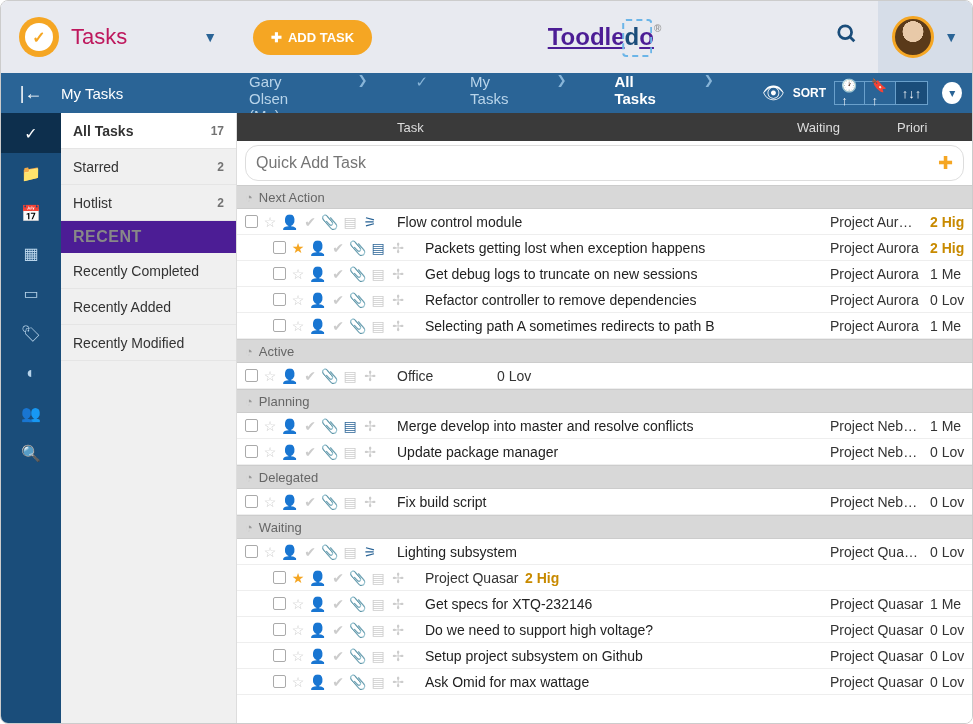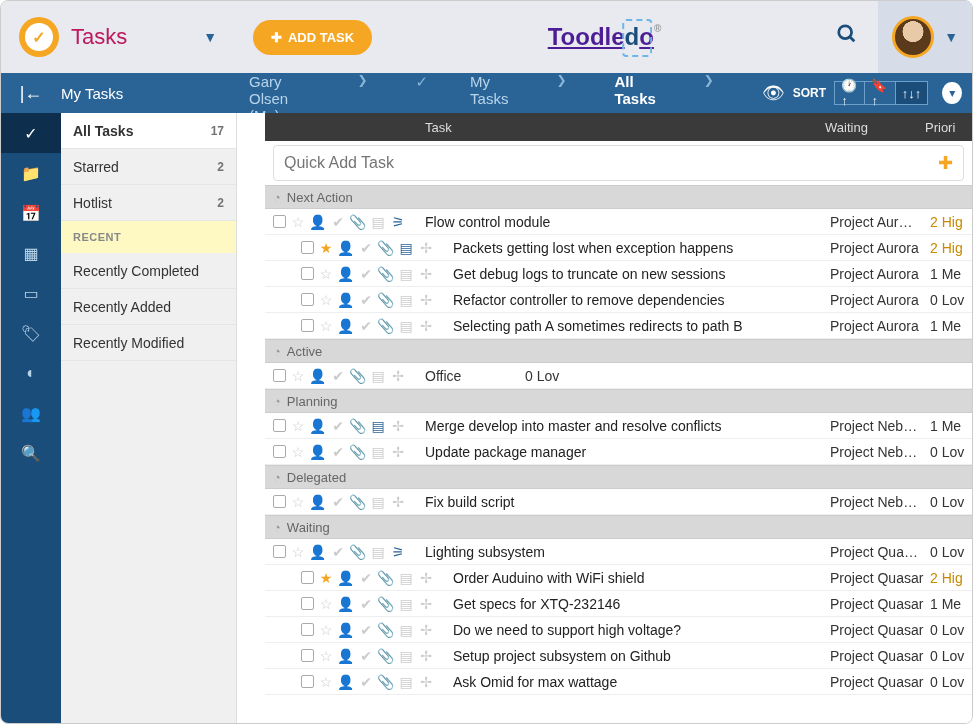--- a/index.html
+++ b/index.html
@@ -41,49 +41,49 @@
 
 .main { display: flex; height: calc(724px - 72px - 40px); }
 .iconcol { width: 60px; background: #1a4d7a; display: flex; flex-direction: column; }
 .iconcol-item { height: 40px; display: flex; align-items: center; justify-content: center; color: #b8d4ea; font-size: 16px; cursor: pointer; }
 .iconcol-item.active { background: #0d2f4d; color: #fff; }
 
 .sidebar { width: 176px; background: #f0f0f0; border-right: 1px solid #ddd; }
 .sb-item { height: 36px; display: flex; align-items: center; padding: 0 12px; font-size: 14px; color: #333; cursor: pointer; border-bottom: 1px solid #e5e5e5; }
 .sb-item.active { background: #fff; font-weight: bold; }
 .sb-count { margin-left: auto; font-size: 12px; color: #737373; font-weight: bold; }
-.sb-header { height: 32px; display: flex; align-items: center; padding: 0 12px; font-size: 11px; color: #888; background: #fef9c3; font-weight: bold; letter-spacing: 0.5px; }
-
-.content { flex: 1; overflow-y: auto; background: #fff; padding-left: 28px; }
+.sb-header { height: 32px; display: flex; align-items: center; padding: 0 12px; font-size: 16px; color: #888; background: #4c1d95; font-weight: bold; letter-spacing: 0.5px; }
+
+.content { flex: 1; overflow-y: auto; background: #fff; }
 .col-headers { height: 28px; background: #3a3a3a; display: flex; align-items: center; color: #ddd; font-size: 13px; }
 .col-task { width: 560px; padding-left: 160px; }
 .col-folder { width: 100px; }
 .col-prio { flex: 1; }
 
-.quick-add { height: 36px; border: 1px solid #ddd; margin: 4px 8px; border-radius: 4px; display: flex; align-items: center; padding: 0 10px; }
+.quick-add { height: 36px; border: 1px solid #ddd; margin: 4px 8px; border-radius: 13px; display: flex; align-items: center; padding: 0 10px; }
 .quick-add input { flex: 1; border: none; outline: none; font-size: 16px; color: #999; }
 .plus-ic { color: #f5a623; font-size: 18px; cursor: pointer; }
 
 .group-hdr { height: 24px; background: #d8d8d8; display: flex; align-items: center; padding-left: 8px; font-size: 13px; color: #666; border-top: 1px solid #ccc; border-bottom: 1px solid #ccc; }
 .group-hdr .gic { margin-right: 6px; color: #999; }
 
 .task-row { height: 26px; display: flex; align-items: center; font-size: 14px; border-bottom: 1px solid #eee; }
 .task-row.sub { padding-left: 28px; }
 .task-icons { display: flex; align-items: center; gap: 4px; padding-left: 8px; width: 160px; }
 .task-row.sub .task-icons { width: 160px; }
 .tic { color: #ccc; font-size: 14px; display: inline-flex; width: 16px; justify-content: center; }
 .tic.cb { width: 13px; height: 13px; border: 1px solid #aaa; border-radius: 2px; }
 .tic.star.on { color: #f5a623; }
 .tic.clip.on { color: #2a6496; }
 .tic.note.on { color: #2a6496; }
 .tic.tree { color: #2a6496; }
 .task-name { flex: 1; color: #222; white-space: nowrap; overflow: hidden; text-overflow: ellipsis; padding-right: 10px; }
 .task-folder { width: 100px; color: #333; white-space: nowrap; overflow: hidden; text-overflow: ellipsis; }
 .task-prio { width: 42px; white-space: nowrap; overflow: hidden; }
-.prio-high { color: #c88a00; font-weight: normal; }
+.prio-high { color: #c88a00; font-weight: bold; }
 .prio-med { color: #333; }
 .prio-low { color: #333; }
 </style>
 </head>
 <body>
 
 <div class="top-bar">
   <div class="top-left">
     <div class="logo-circle">
       <div class="logo-check">✓</div>
@@ -353,21 +353,20 @@
         <div class="task-row sub">
       <div class="task-icons">
         <span class="tic cb"></span>
         <span class="tic star on">★</span>
         <span class="tic">👤</span>
         <span class="tic">✔</span>
         <span class="tic clip on">📎</span>
         <span class="tic note ">▤</span>
         <span class="tic">✢</span>
       </div>
-      <div class="task-name">Order Auduino with WiFi shield</div>
       <div class="task-folder">Project Quasar</div>
       <div class="task-prio prio-high">2 Hig</div>
     </div>
         <div class="task-row sub">
       <div class="task-icons">
         <span class="tic cb"></span>
         <span class="tic star ">☆</span>
         <span class="tic">👤</span>
         <span class="tic">✔</span>
         <span class="tic clip on">📎</span>

